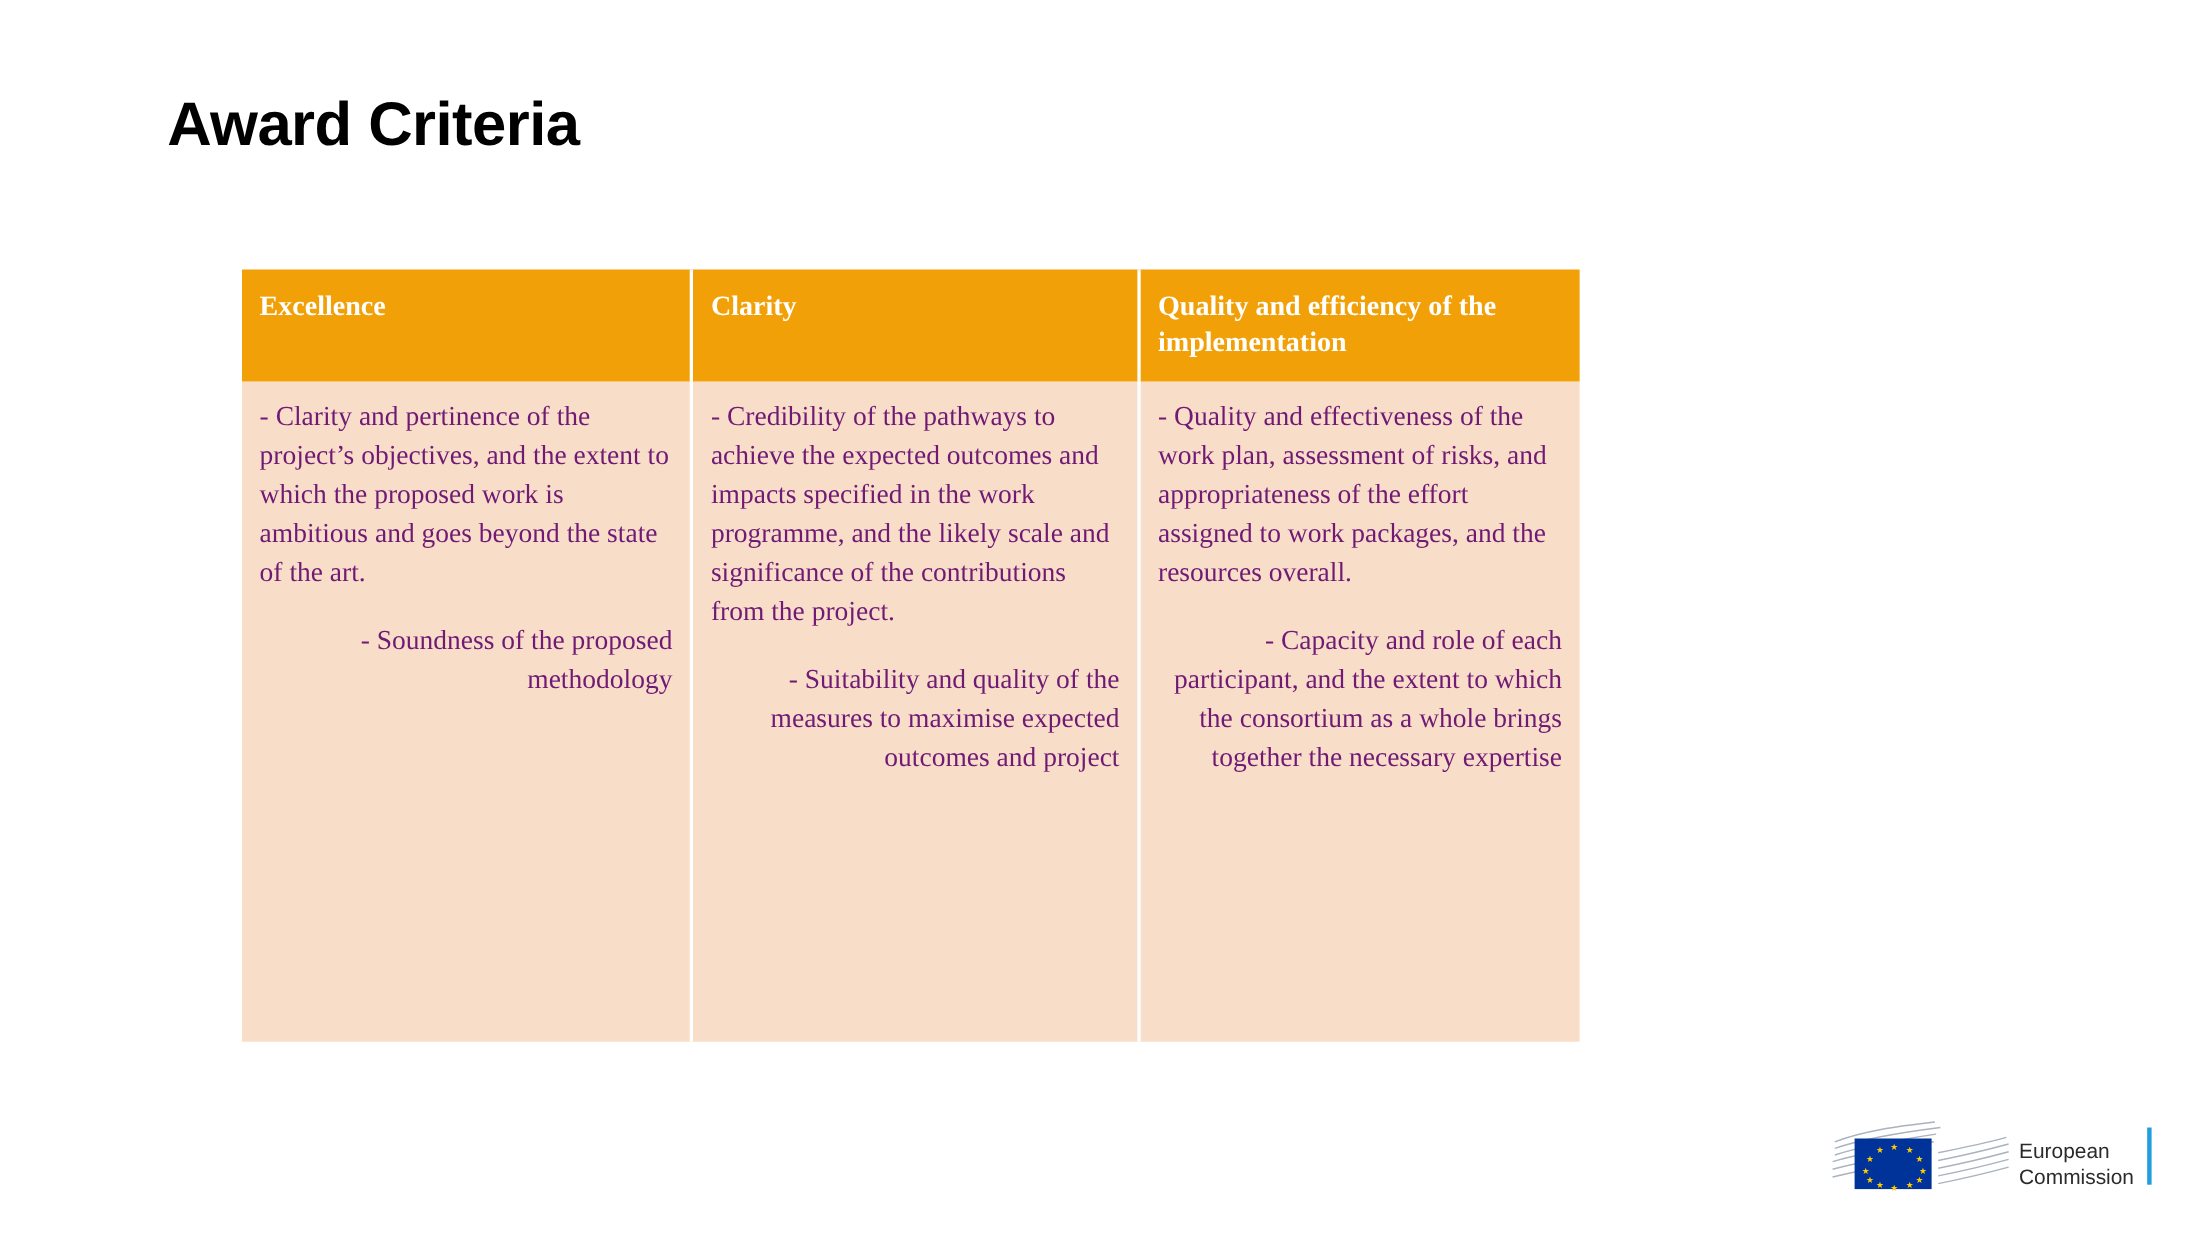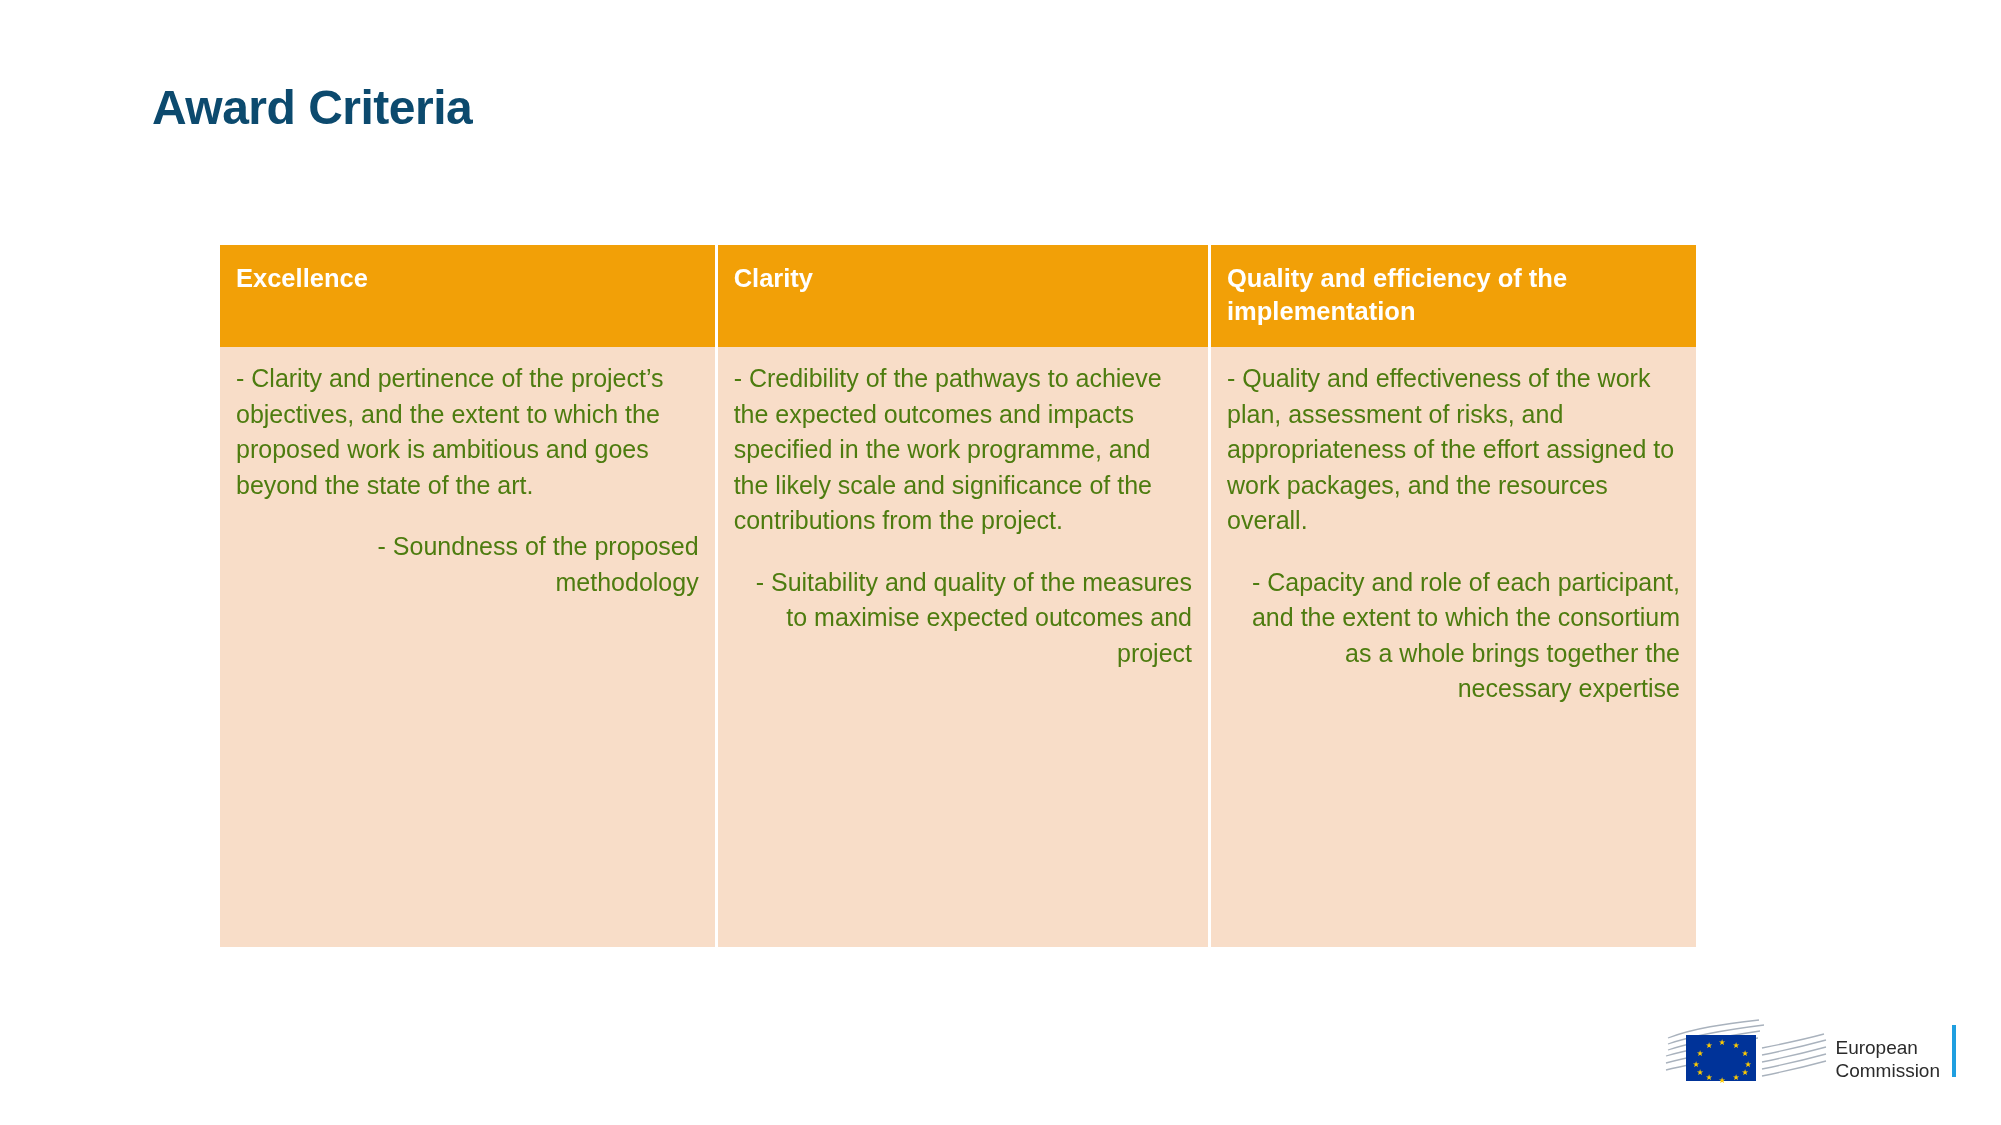--- a/index.html
+++ b/index.html
@@ -17,53 +17,54 @@
   .slide {
     position: relative;
     width: 2001px;
     height: 1125px;
     box-sizing: border-box;
   }
   .slide-title {
     position: absolute;
     left: 152px;
     top: 82px;
-    font-size: 48px;
+    font-size: 56px;
     font-weight: bold;
-    color: #0c4a6e;
+    color: #000000;
     letter-spacing: -0.5px;
     line-height: 1.1;
   }
   .criteria-table {
     position: absolute;
     left: 220px;
     top: 245px;
-    width: 1476px;
+    width: 1216px;
     border-collapse: collapse;
     table-layout: fixed;
+    font-family: Liberation Serif, serif;
   }
   .criteria-table th {
     background: #f2a007;
     color: #ffffff;
     font-size: 25.5px;
     font-weight: bold;
     text-align: left;
     vertical-align: top;
     padding: 17px 16px 20px 16px;
     border-right: 3px solid #ffffff;
     line-height: 1.28;
     height: 72px;
     box-sizing: border-box;
   }
   .criteria-table th:last-child {
     border-right: none;
   }
   .criteria-table td {
     background: #f8ddc8;
-    color: #4d7c0f;
+    color: #701a75;
     font-size: 25px;
     vertical-align: top;
     padding: 14px 16px 24px 16px;
     border-right: 3px solid #ffffff;
     line-height: 1.42;
     height: 600px;
     box-sizing: border-box;
   }
   .criteria-table td:last-child {
     border-right: none;

